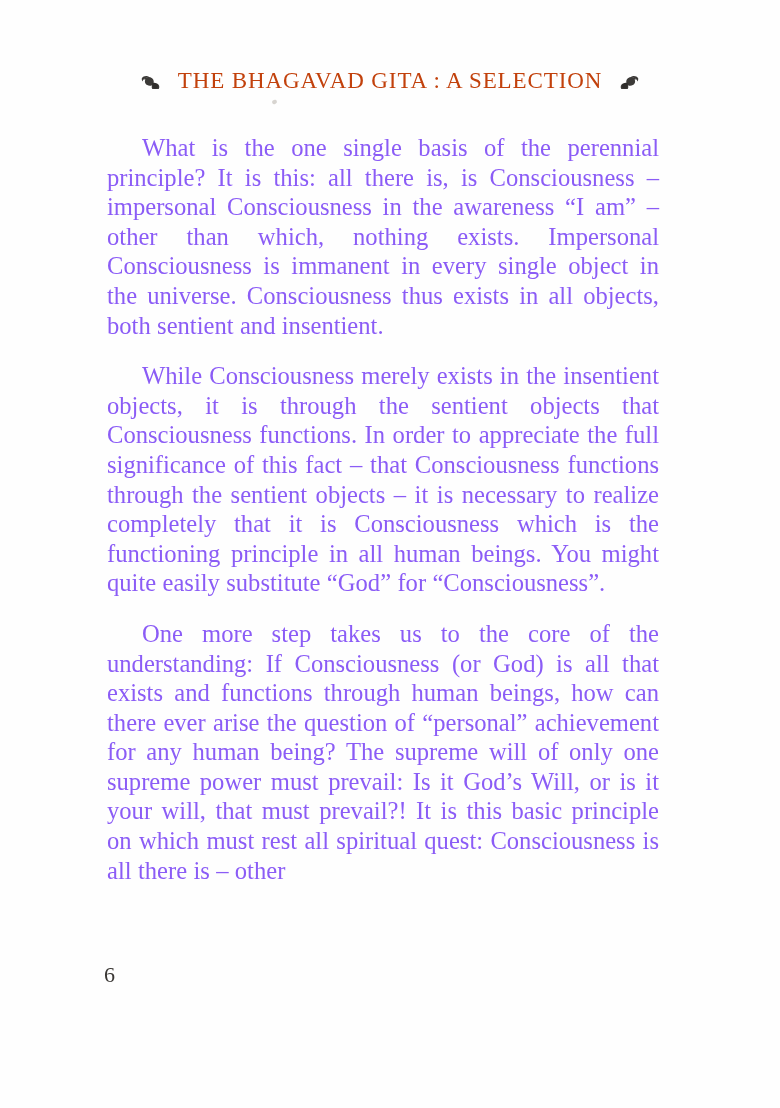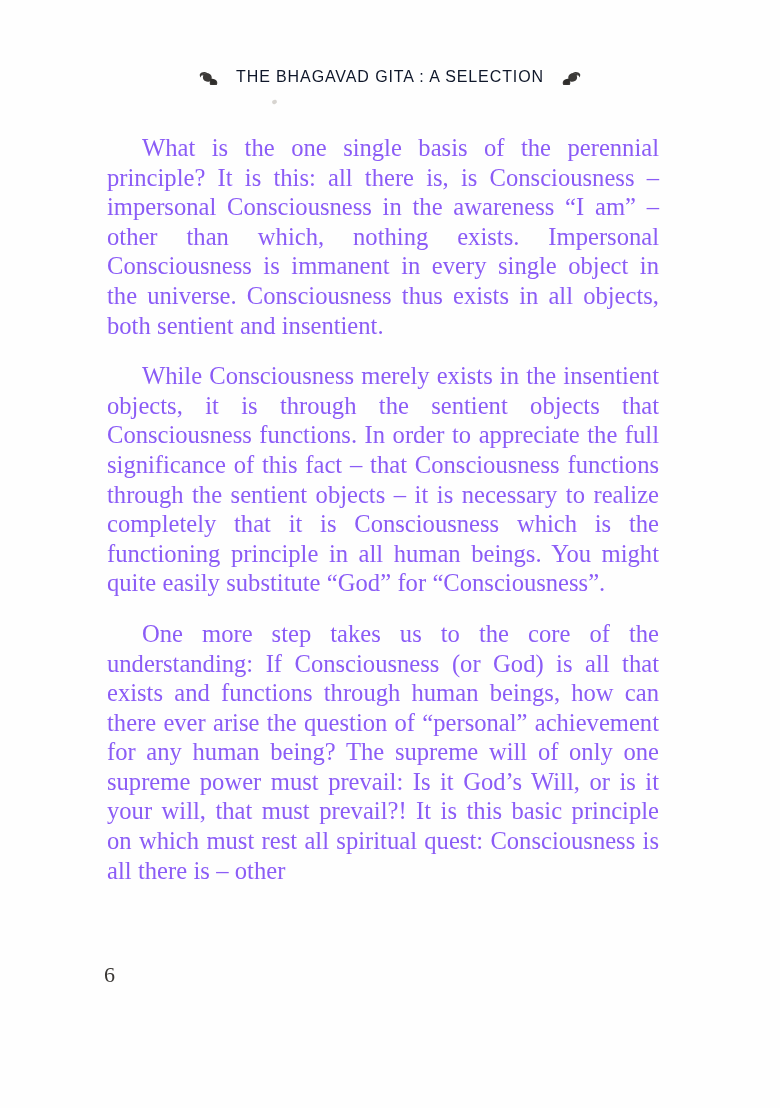--- a/index.html
+++ b/index.html
@@ -31,24 +31,24 @@
     white-space: nowrap;
   }
 
   .running-head-inner {
     display: inline-flex;
     align-items: center;
     gap: 11px;
   }
 
   .head-title {
-    font-family: Liberation Sans, sans-serif;
-    font-size: 16px;
+    font-family: Liberation Serif, serif;
+    font-size: 23px;
     letter-spacing: 0.9px;
-    color: #0f172a;
+    color: #c2410c;
     text-transform: uppercase;
     font-weight: 400;
   }
 
   .ornament {
     display: inline-block;
     color: #3c3a38;
     font-size: 17px;
     line-height: 1;
     transform: translateY(1px);

